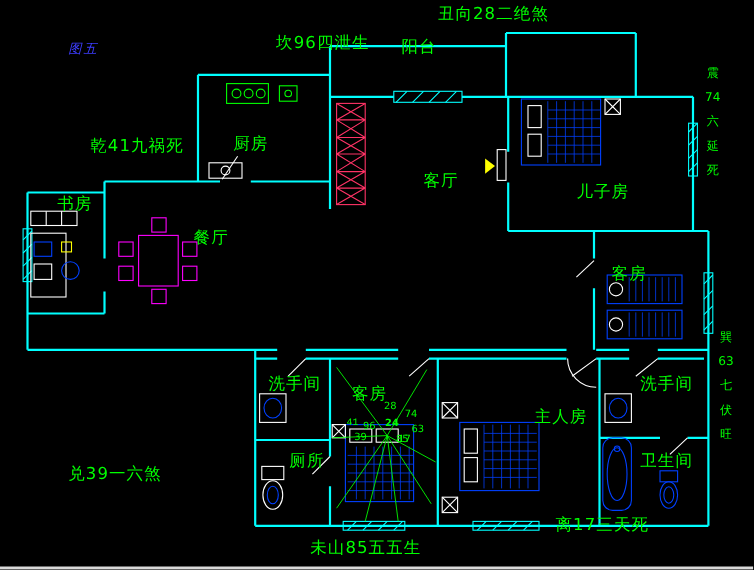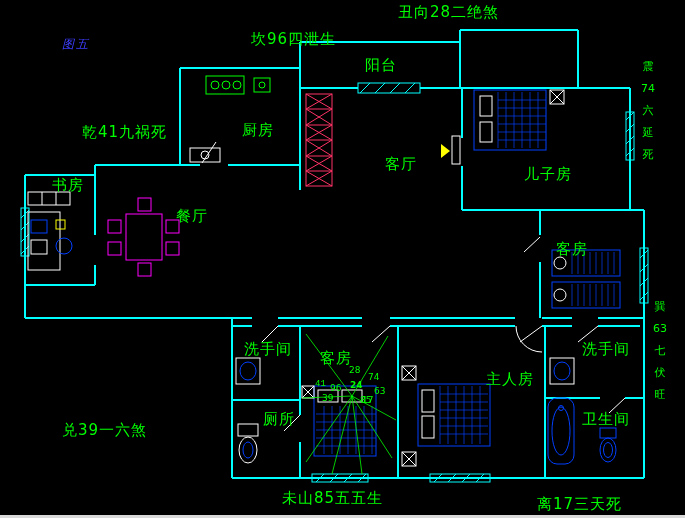--- a/index.html
+++ b/index.html
@@ -200,39 +200,39 @@
     </g>
   </svg>
 
   <span class="lbl fig" style="left:62px;top:38px;font-style:italic;">图五</span>
 
   <span class="lbl" style="left:398px;top:6px;">丑向28二绝煞</span>
   <span class="lbl" style="left:203px;top:33px;margin-left:48px;">坎96四泄生</span>
   <span class="lbl" style="left:38px;top:126px;margin-left:44px;">乾41九祸死</span>
   <span class="lbl" style="left:62px;top:424px;">兑39一六煞</span>
   <span class="lbl" style="left:282px;top:492px;">未山85五五生</span>
-  <span class="lbl" style="left:505px;top:498px;margin-left:32px;">离17三天死</span>
+  <span class="lbl" style="left:505px;top:471px;">离17三天死</span>
 
   <div class="vcol" style="left:641px;top:60px;">
     <span>震</span>
     <span>74</span>
     <span>六</span>
     <span>延</span>
     <span>死</span>
   </div>
   <div class="vcol" style="left:653px;top:300px;">
     <span>巽</span>
     <span>63</span>
     <span>七</span>
     <span>伏</span>
     <span>旺</span>
   </div>
 
-  <span class="lbl" style="left:333px;top:59px;padding-left:32px;">阳台</span>
-  <span class="lbl" style="left:242px;top:124px;">厨房</span>
+  <span class="lbl" style="left:333px;top:36px;padding-left:32px;">阳台</span>
+  <span class="lbl" style="left:212px;top:124px;">厨房</span>
   <span class="lbl" style="left:385px;top:158px;text-align:center;">客厅</span>
   <span class="lbl" style="left:524px;top:168px;">儿子房</span>
   <span class="lbl" style="left:52px;top:179px;">书房</span>
   <span class="lbl" style="left:176px;top:210px;">餐厅</span>
   <span class="lbl" style="left:556px;top:243px;">客房</span>
   <span class="lbl" style="left:244px;top:343px;">洗手间</span>
   <span class="lbl" style="left:320px;top:352px;">客房</span>
   <span class="lbl" style="left:582px;top:343px;">洗手间</span>
   <span class="lbl" style="left:263px;top:413px;">厕所</span>
   <span class="lbl" style="left:486px;top:373px;">主人房</span>

